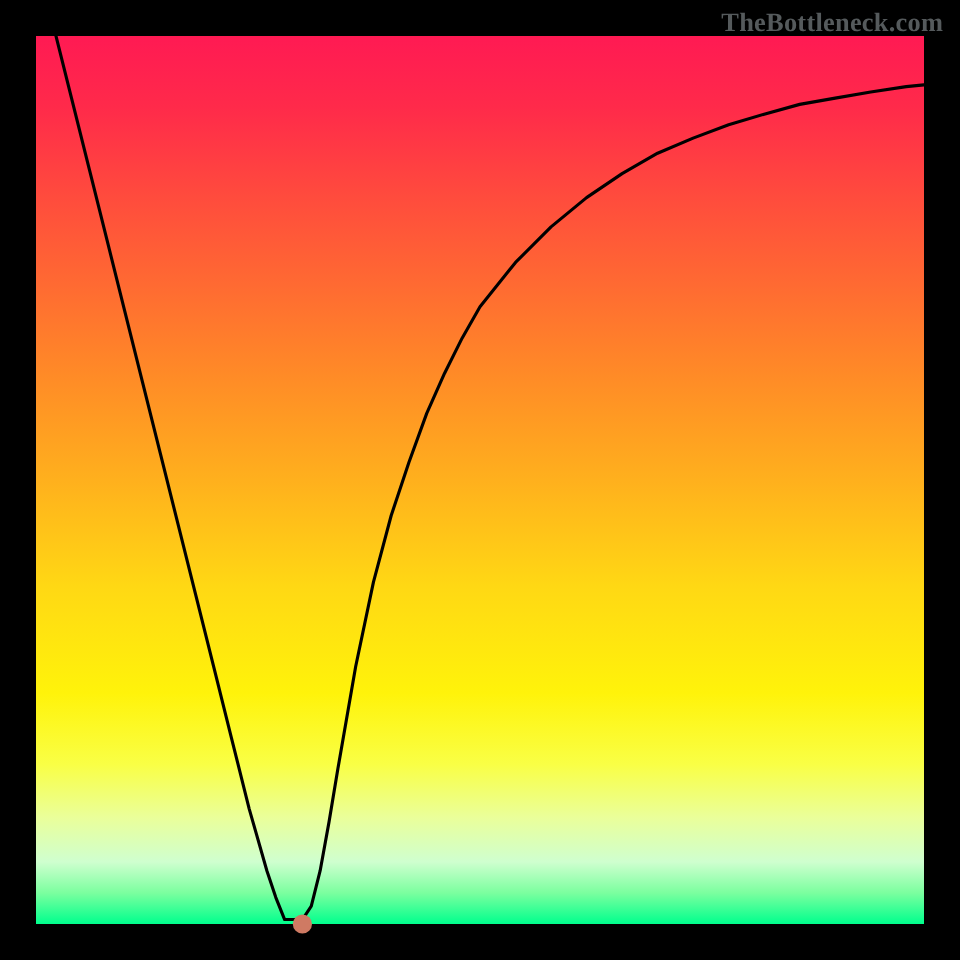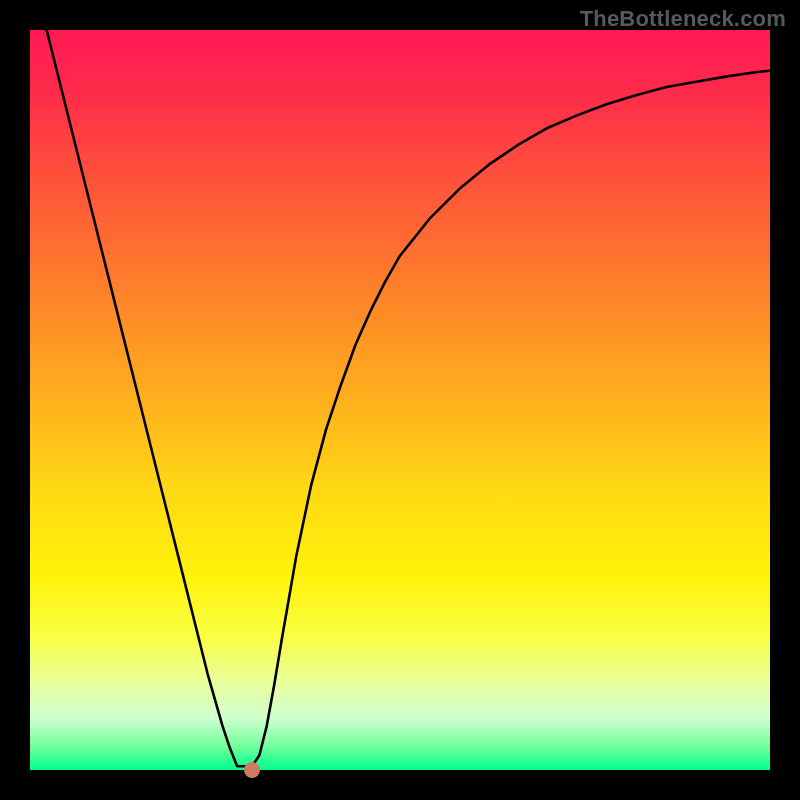--- a/index.html
+++ b/index.html
@@ -34,21 +34,21 @@
     );
   }
   .attribution {
     position: absolute;
     top: 6px;
     right: 14px;
     color: #555a5c;
     font-size: 22px;
     font-weight: 600;
     letter-spacing: 0.2px;
-    font-family: Liberation Sans, sans-serif;
+    font-family: Liberation Serif, serif;
   }
   svg.curve {
     position: absolute;
     left: 0;
     top: 0;
     width: 740px;
     height: 740px;
   }
   .marker {
     position: absolute;

